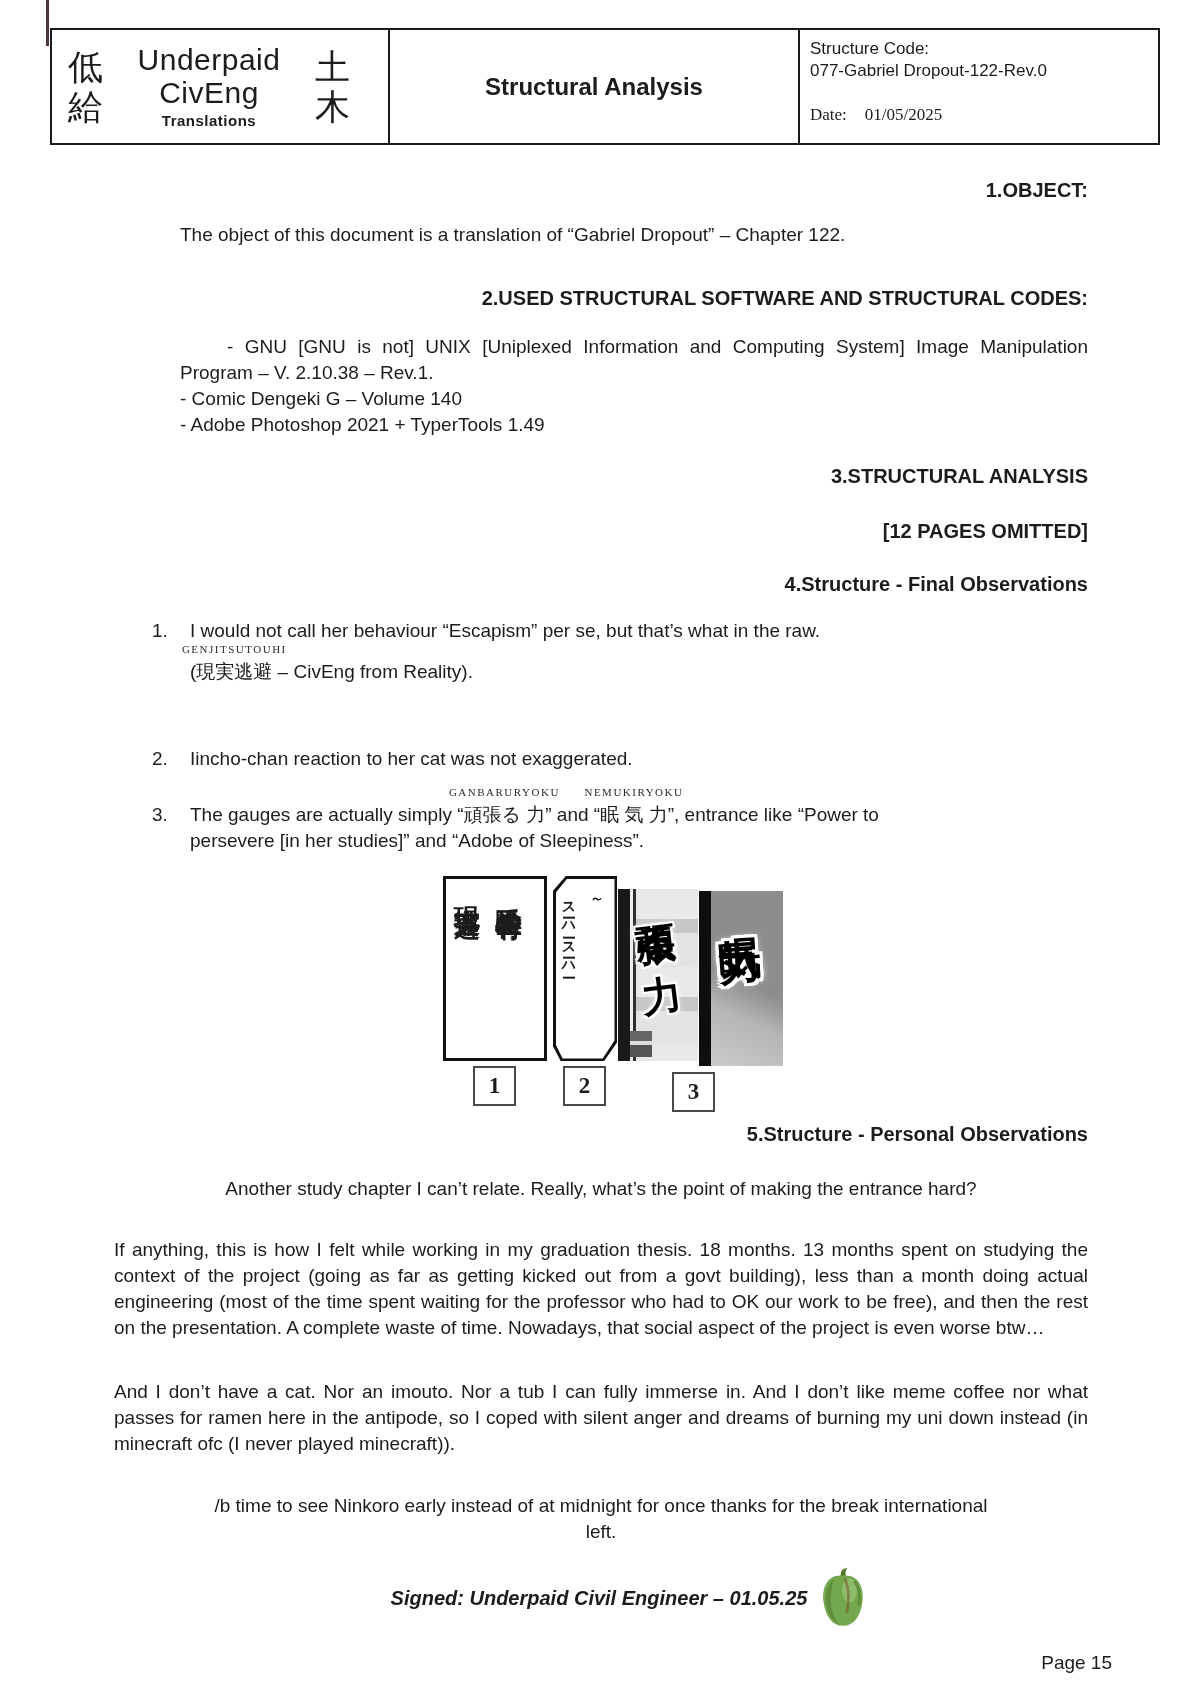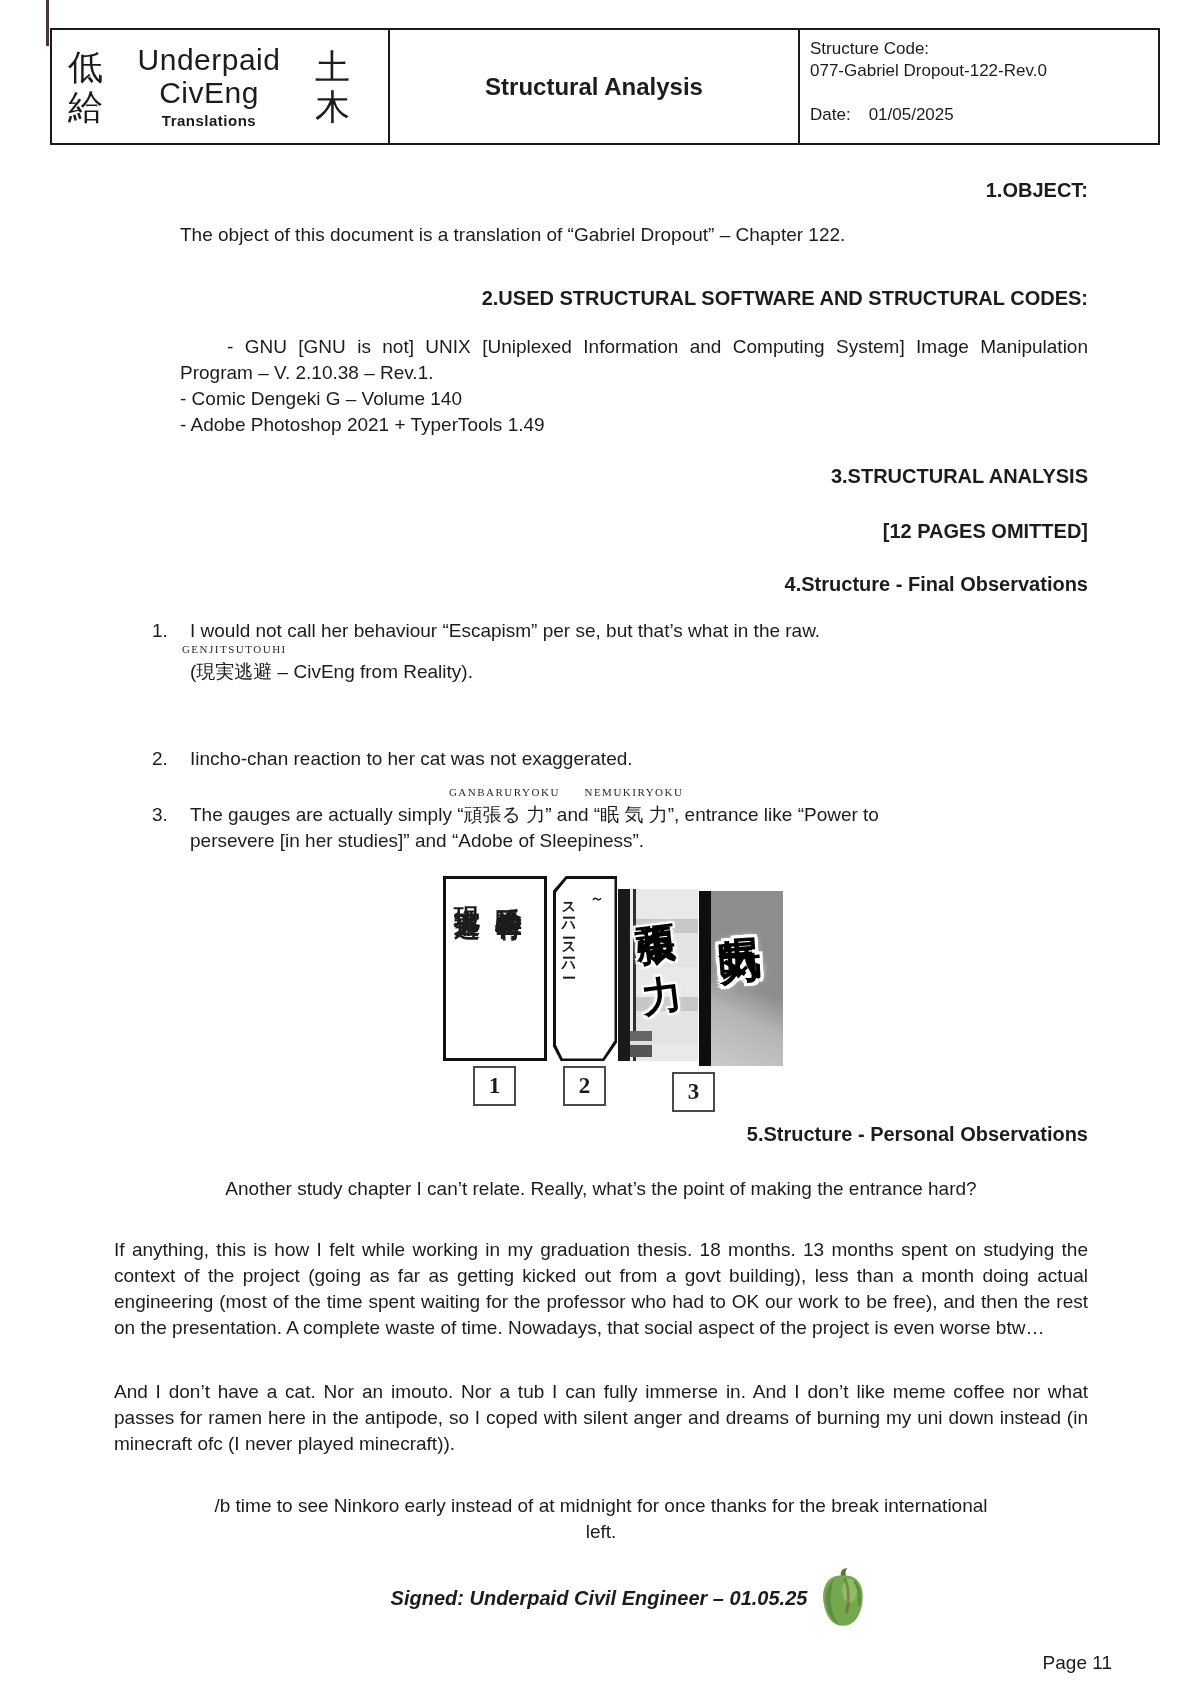--- a/index.html
+++ b/index.html
@@ -24,21 +24,21 @@
   .kanji-col { font-size:35px; line-height:40px; font-weight:400; text-align:center; }
   .logo-name { text-align:center; }
   .logo-name .ln { font-size:30px; line-height:33px; letter-spacing:.5px; }
   .logo-name .ln3 { font-size:15px; line-height:20px; font-weight:bold; margin-top:2px; }
   .hdr-title {
     width:410px; border-right:2px solid #1a1a1a; display:flex;
     align-items:center; justify-content:center;
   }
   .hdr-title span { font-size:24px; font-weight:bold; }
   .hdr-meta { flex:1; padding:8px 10px; font-size:17px; line-height:22px; }
-  .hdr-meta .date-row { margin-top:22px; display:flex; gap:18px; }
+  .hdr-meta .date-row { margin-top:22px; display:flex; gap:18px;font-family:Liberation Serif, serif; }
 
   
   .h { font-weight:bold; font-size:20px; margin-left:113px; margin-right:112px;text-align:right; }
   .h .hnum { display:inline-block; }
   .h .w53 { width:53px; }
   .h .w35 { width:35px; }
   .indent  { margin-left:180px; margin-right:112px; }
   .wide    { margin-left:114px; margin-right:112px;text-align:center; }
   .just    { text-align:justify; }
   .li.first { text-indent:47px; }
@@ -220,14 +220,14 @@
     <span class="signed">Signed: Underpaid Civil Engineer – 01.05.25</span>
     <svg width="52" height="66" viewBox="0 0 56 68">
       <path d="M26 12 C24 5 28 1 33 2 C30 4 31 8 31 12 Z" fill="#557a2e"></path>
       <path d="M28 10 C12 8 5 22 7 38 C9 54 17 64 28 64 C39 64 47 54 49 38 C51 22 44 8 28 10 Z" fill="#74a84e"></path>
       <path d="M19 13 C11 19 8 30 10 41 C12 53 18 60 24 63 C17 54 14 42 15 31 C16 21 17 16 19 13 Z" fill="#5c8a3a" opacity="0.85"></path>
       <ellipse cx="35" cy="26" rx="8" ry="13" fill="#9cc878" opacity="0.65"></ellipse>
       <path d="M30 13 C34 22 35 36 32 50" stroke="#7a4a28" stroke-width="3" fill="none" opacity="0.5"></path>
       <path d="M40 16 C45 22 47 32 45 42" stroke="#547c30" stroke-width="3" fill="none" opacity="0.6"></path>
     </svg>
   </div>
-  <div class="pagenum">Page 11</div>
+  <div class="pagenum">Page 15</div>
 </div>
 
 </body></html>

